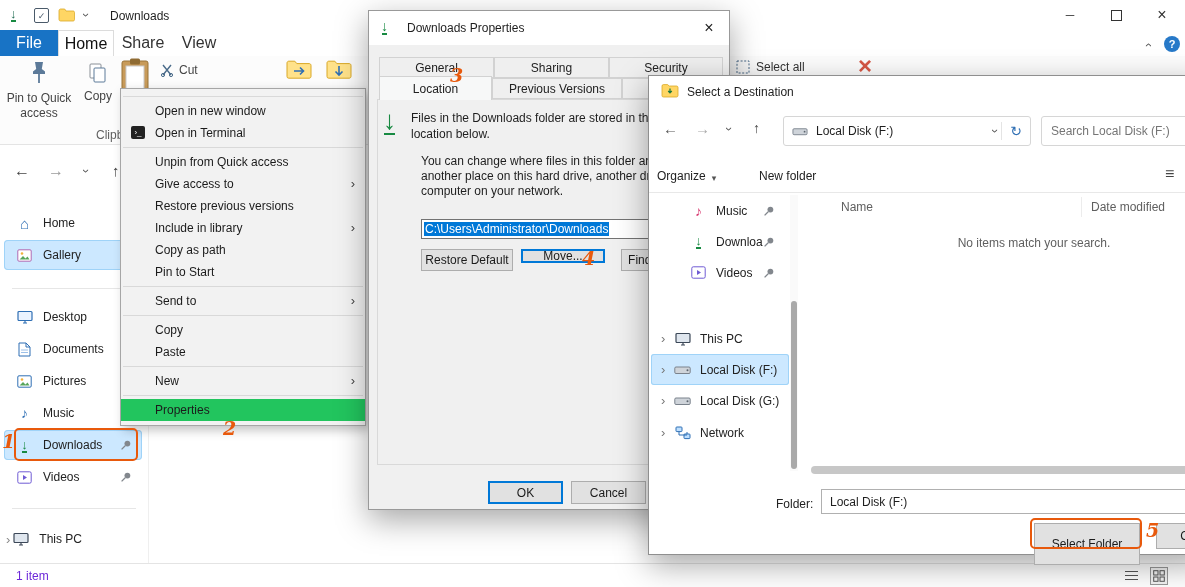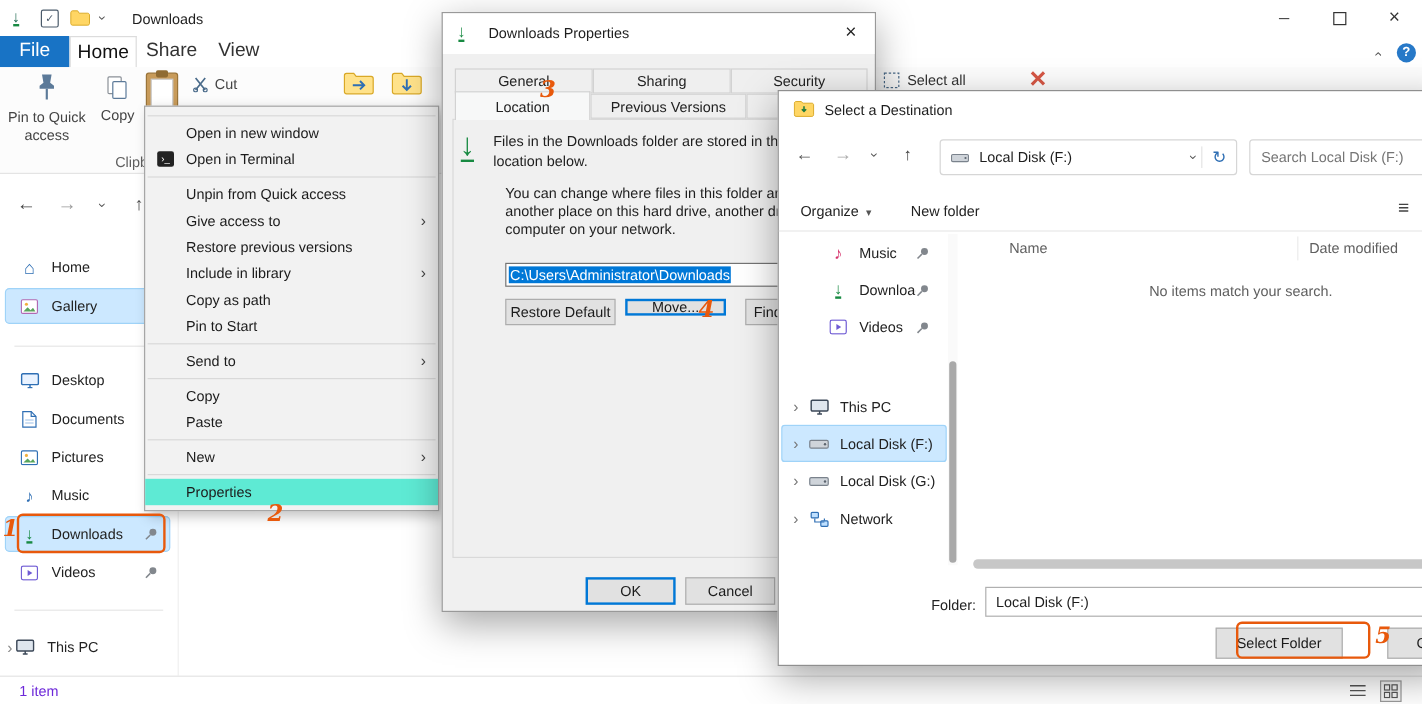--- a/index.html
+++ b/index.html
@@ -10,21 +10,21 @@
 .winbtn{position:absolute;top:0;width:46px;height:30px;display:flex;align-items:center;justify-content:center;color:#333}
 .rtab{position:absolute;top:30px;height:26px;display:flex;align-items:center;justify-content:center;font-size:16px;color:#333}
 .bigbtn{position:absolute;display:flex;flex-direction:column;align-items:center;gap:5px;text-align:center;font-size:12px;color:#444}
 .sideitem{position:absolute;left:4px;width:138px;height:30px;display:flex;align-items:center;border-radius:4px;font-size:12px;color:#222}
 .sideitem .ic{width:17px;margin-left:12px;display:flex;justify-content:center}
 .sideitem .lb{margin-left:10px;flex:1;overflow:hidden}
 .sideitem .pin{margin-right:10px}
 .sel{background:#cce8ff;box-shadow:inset 0 0 0 1px #9fd3f8}
 #ctxmenu{position:absolute;left:120px;top:88px;width:246px;background:#f2f2f2;border:1px solid #a6a6a6;box-shadow:4px 4px 10px rgba(0,0,0,.25);padding:4px 0;z-index:15}
 .mi{height:22px;display:flex;align-items:center;padding-left:34px;padding-right:12px;font-size:12px;position:relative;color:#1b1b1b}
-.mi.hov{background:#5eead4}
+.mi.hov{background:#22c55e}
 .mi .sub{position:absolute;right:10px;top:3px;color:#444;font-size:13px}
 .mi .mico{position:absolute;left:10px;top:4px}
 .msep{height:1px;background:#d9d9d9;margin:3px 2px}
 .dlg{position:absolute;box-shadow:0 10px 30px rgba(0,0,0,.35)}
 .btn{position:absolute;display:flex;align-items:center;justify-content:center;background:#e1e1e1;border:1px solid #adadad;font-size:12px;color:#1b1b1b}
 .defbtn{border:2px solid #0078d7}
 .ptab{position:absolute;display:flex;align-items:center;justify-content:center;background:#efefef;border:1px solid #d2d2d2;font-size:12px;color:#222}
 .ti{position:absolute;left:2px;width:138px;height:31px;display:flex;align-items:center;font-size:12px;color:#222;border-radius:3px}
 .ti .chev{width:12px;margin-left:10px;color:#777;font-size:13px}
 .ti .ic{width:19px;display:flex;justify-content:center}
@@ -389,21 +389,21 @@
           </svg>
         </span>
       <span style="margin-left:8px">Local Disk (F:)</span>
       <span style="flex:1"></span>
       <span style="color:#555;margin-right:4px"><span class="rot90">›</span></span>
       <span style="width:1px;height:18px;background:#e4e4e4"></span>
       <span style="margin:0 8px;color:#2f6fb4;font-size:14px">↻</span>
     </div>
     <input class="a" style="left: 392px; top: 40px; width: 186px; height: 30px; border: 1px solid rgb(214, 214, 214); border-radius: 3px; padding-left: 9px; font: 12px &quot;Liberation Sans&quot;, &quot;DejaVu Sans&quot;, sans-serif; color: rgb(102, 102, 102); outline: none; background: rgb(255, 255, 255);" placeholder="Search Local Disk (F:)">
 
-    <div class="a" style="left:18px;top:93px;display:flex;align-items:flex-end;gap:6px;color:#222">
+    <div class="a" style="left:8px;top:93px;display:flex;align-items:flex-end;gap:6px;color:#222">
       <span>Organize</span>
       <span style="font-size:9px;color:#555">▾</span>
     </div>
     <div class="a" style="left:110px;top:93px;color:#222"><span>New folder</span></div>
     <div class="a" style="left:516px;top:89px;font-size:16px;color:#444"><span>≡</span></div>
     <div class="a" style="left:0;top:116px;width:560px;height:1px;background:#e8e8e8"></div>
 
     <div class="ti" style="top:119px">
       <span class="ic" style="margin-left:38px;color:#d6336c;font-size:14px;font-weight:bold">
           <span>♪</span>
@@ -491,21 +491,21 @@
     <div class="a" style="left:432px;top:121px;width:1px;height:20px;background:#ececec"></div>
     <span class="a ghd" style="left:442px;top:124px">Date modified</span>
     <div class="a ghd" style="left:160px;top:160px;width:450px;text-align:center">No items match your search.</div>
 
     <div class="a" style="left:162px;top:390px;width:458px;height:8px;background:#c7c7c7;border-radius:4px"></div>
 
     <span class="a" style="left:127px;top:421px;color:#222">Folder:</span>
     <div class="a" style="left:172px;top:413px;width:400px;height:25px;background:#fff;border:1px solid #b0b0b0;display:flex;align-items:center;padding-left:8px">
       <span>Local Disk (F:)</span>
     </div>
-    <div class="btn" style="left:364px;top:447px;width:106px;height:26px">
+    <div class="btn" style="left:385px;top:447px;width:106px;height:42px">
         <span>Select Folder</span>
       </div>
     <div class="btn" style="left:507px;top:447px;width:86px;height:26px">
         <span>Cancel</span>
       </div>
   </div>
 
   <div class="annbox" style="left:14px;top:428px;width:124px;height:33px"></div>
   <span class="ann" style="left:2px;top:430px">1</span>
   <span class="ann" style="left:223px;top:417px">2</span>

